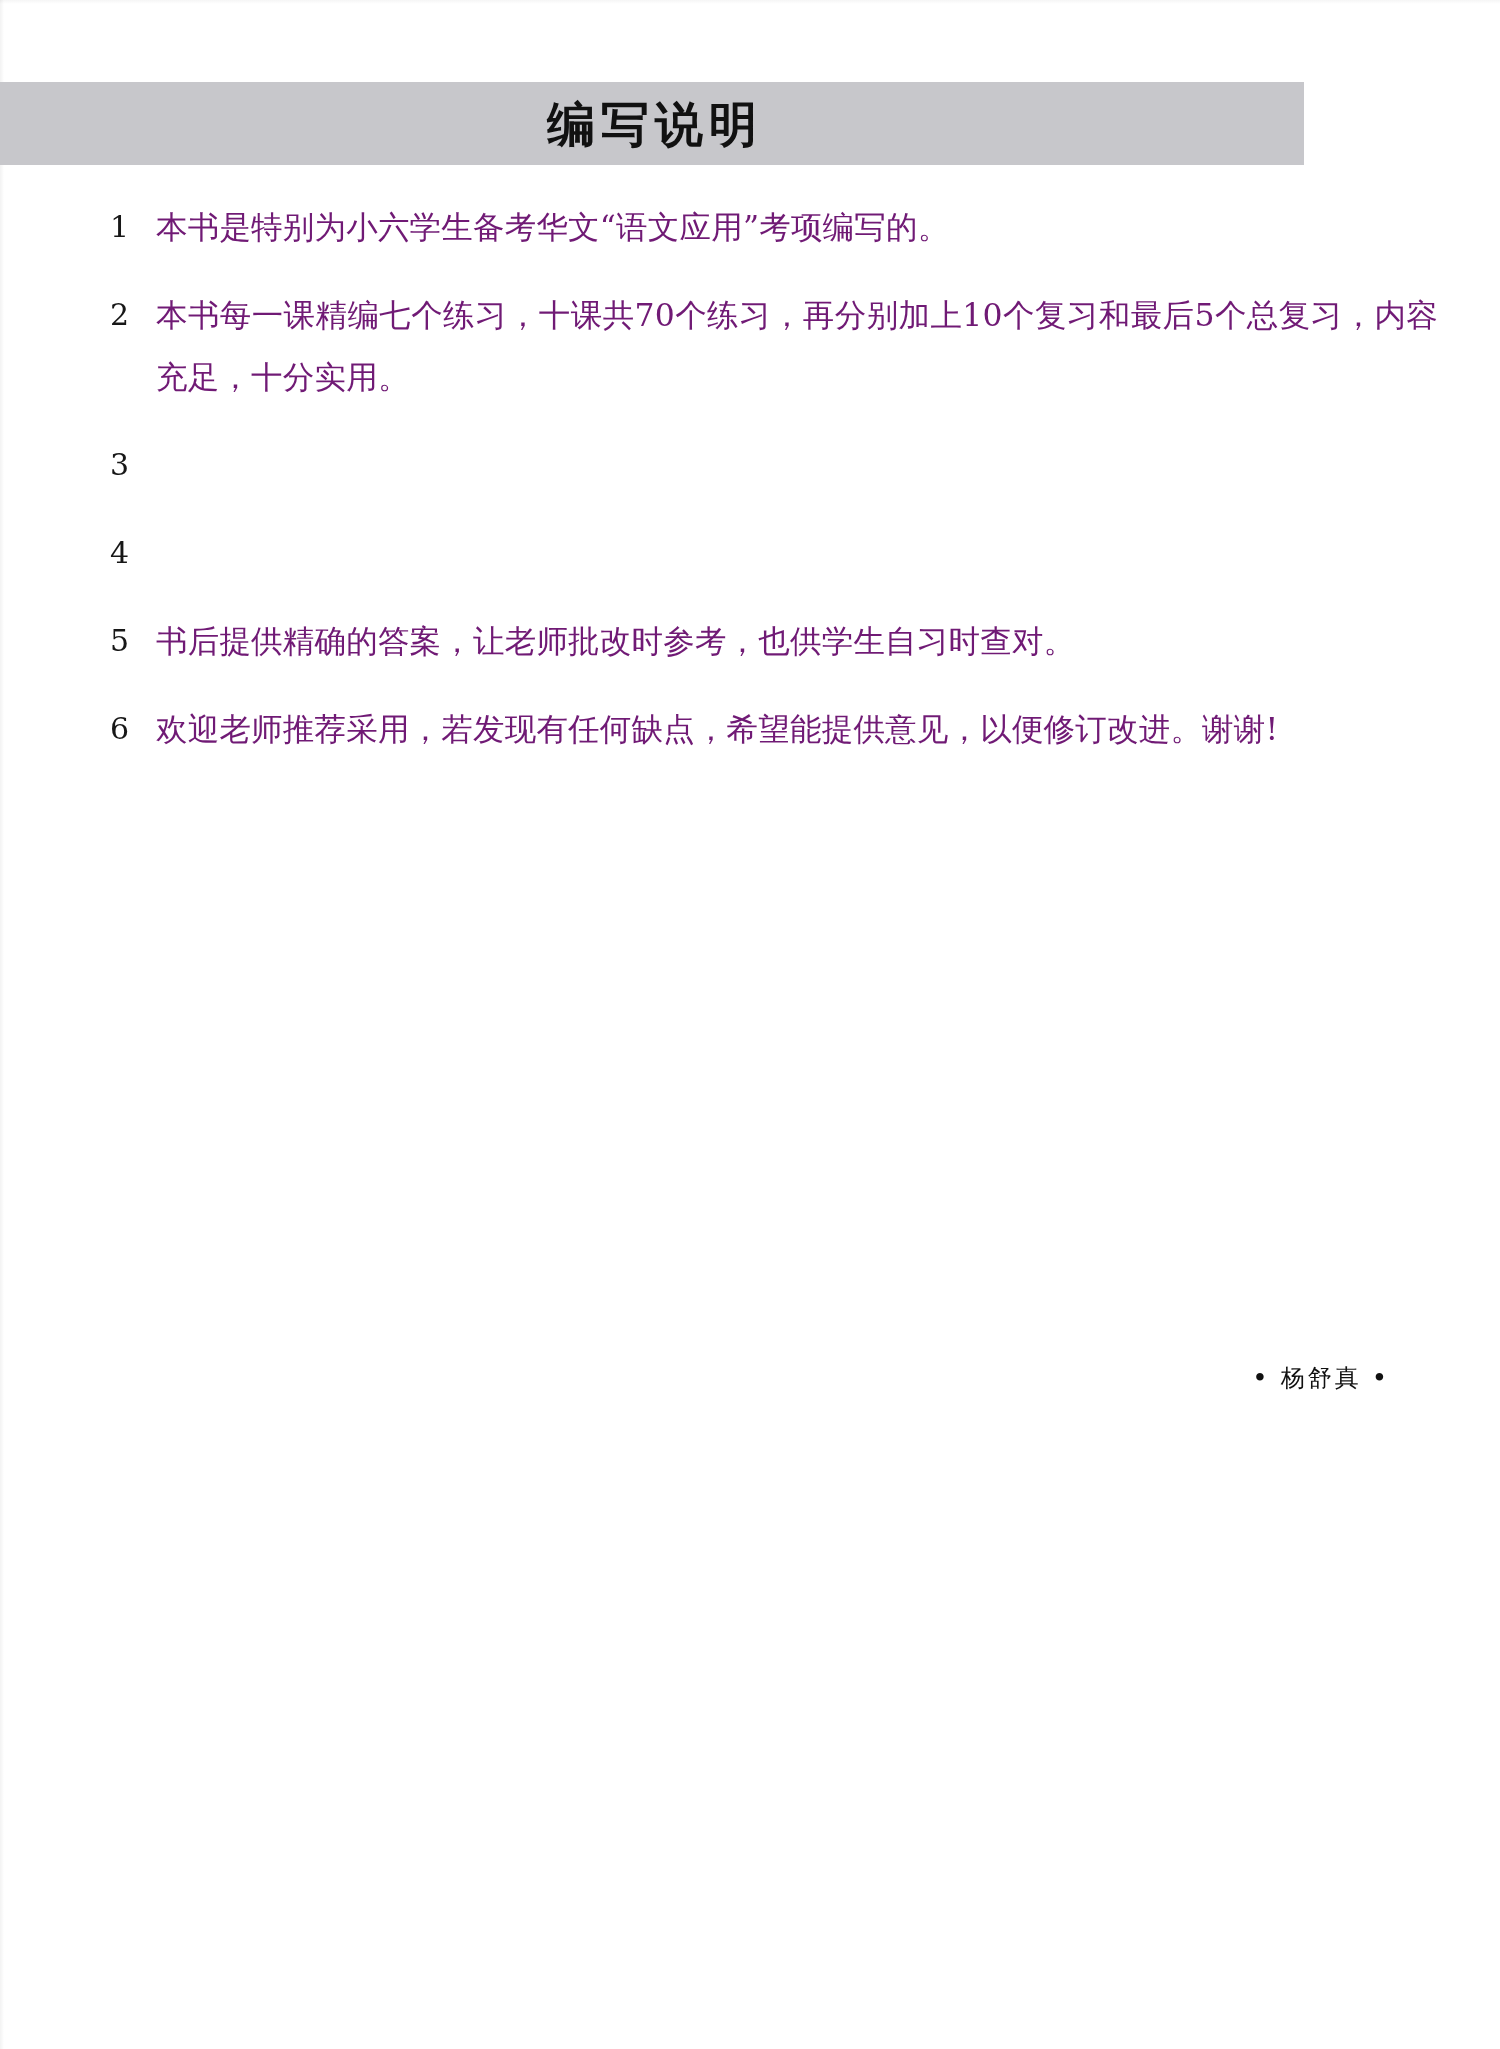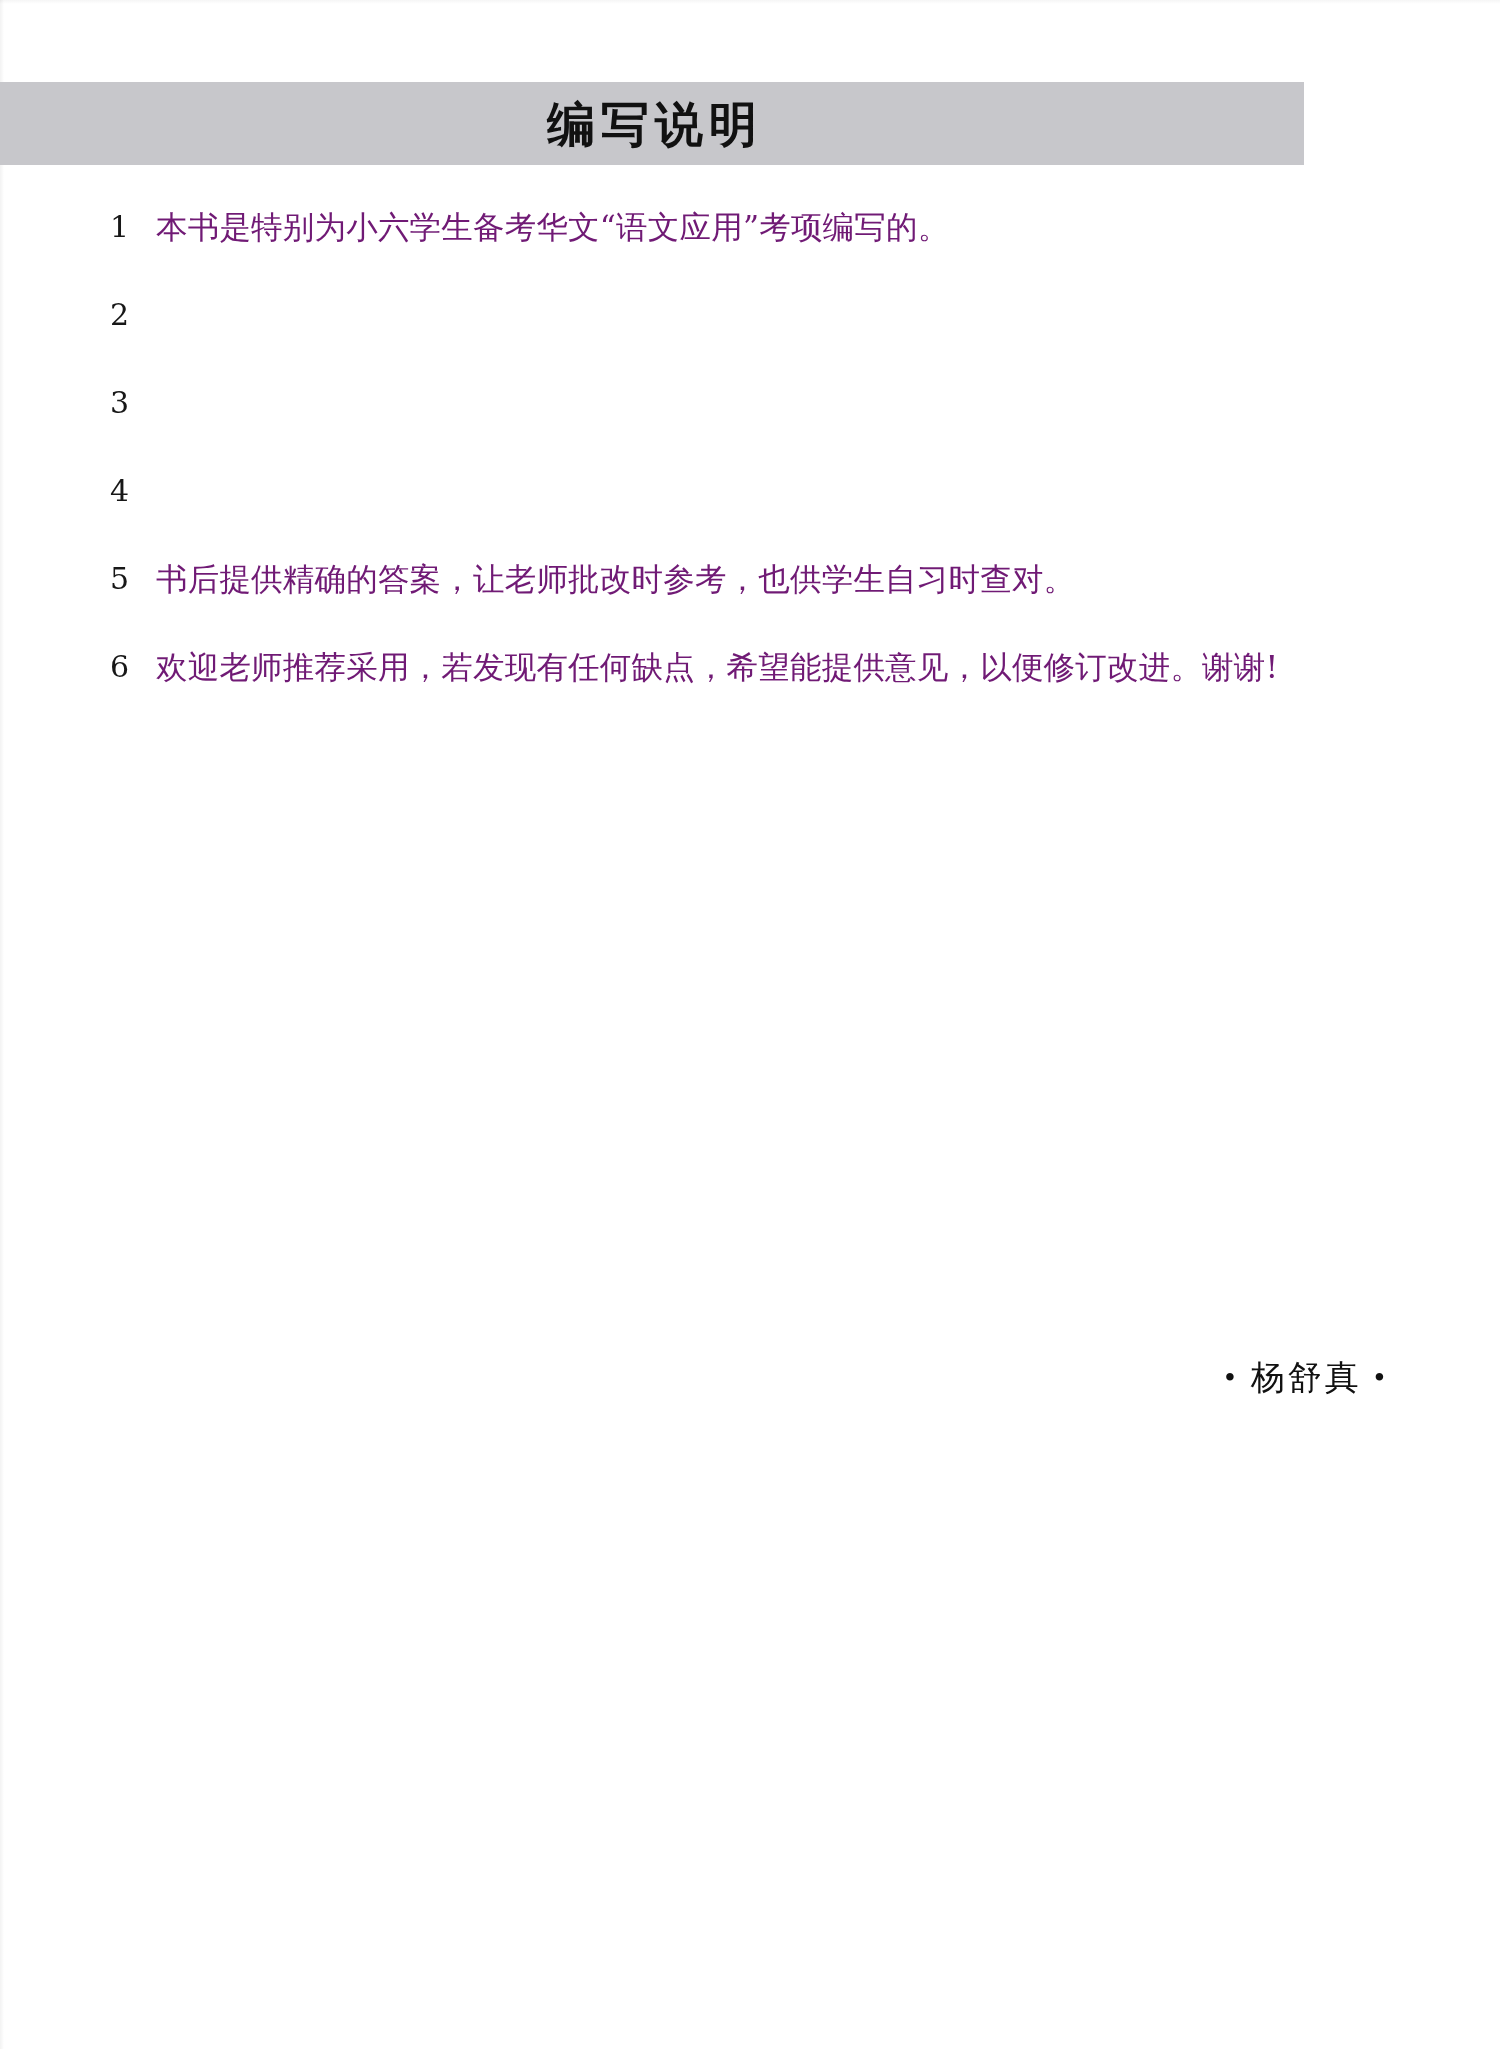--- a/index.html
+++ b/index.html
@@ -91,21 +91,21 @@
     white-space: nowrap;
   }
   .signature .dot {
     font-size: 26px;
     vertical-align: middle;
     padding: 0 10px;
   }
   .signature .name {
     vertical-align: middle;
     font-family: Liberation Sans, sans-serif;
-    font-size: 34px;
+    font-size: 24px;
   }
 
   
   .scan-edge-left {
     position: absolute;
     left: 0; top: 0; width: 4px; height: 2049px;
     background: linear-gradient(to right, rgba(0,0,0,0.05), rgba(0,0,0,0));
   }
   .scan-edge-top {
     position: absolute;
@@ -127,20 +127,21 @@
 
   <div class="content">
 
     <div class="item">
       <div class="item-number">1</div>
       <div class="item-text">本书是特别为小六学生备考华文“语文应用”考项编写的。</div>
     </div>
 
     <div class="item">
       <div class="item-number">2</div>
+      <div class="item-text">本书每一课精编七个练习，十课共70个练习，再分别加上10个复习和最后5个总复习，内容充足，十分实用。</div>
     </div>
 
     <div class="item long">
       <div class="item-number">3</div>
     </div>
 
     <div class="item">
       <div class="item-number">4</div>
     </div>
 

